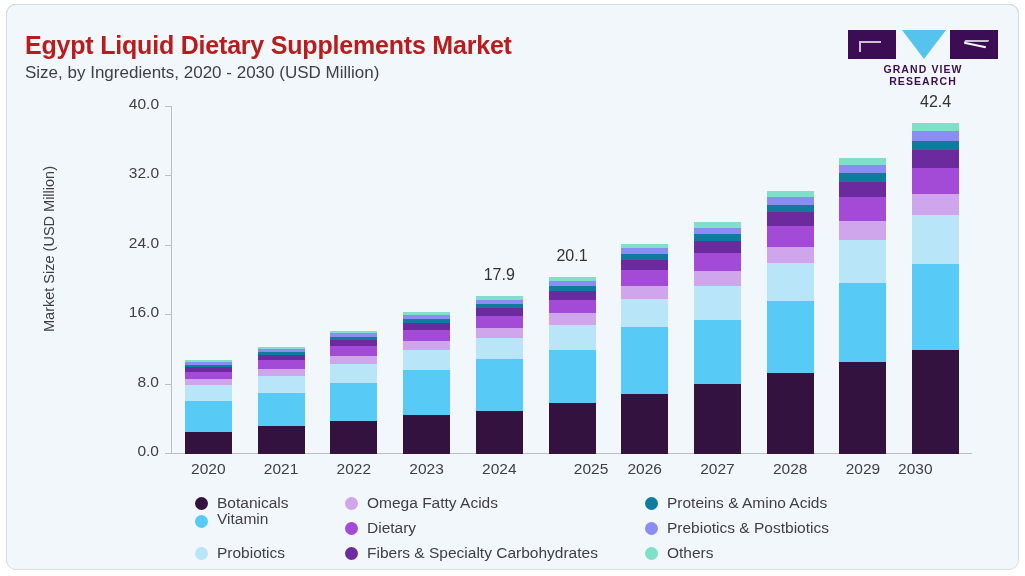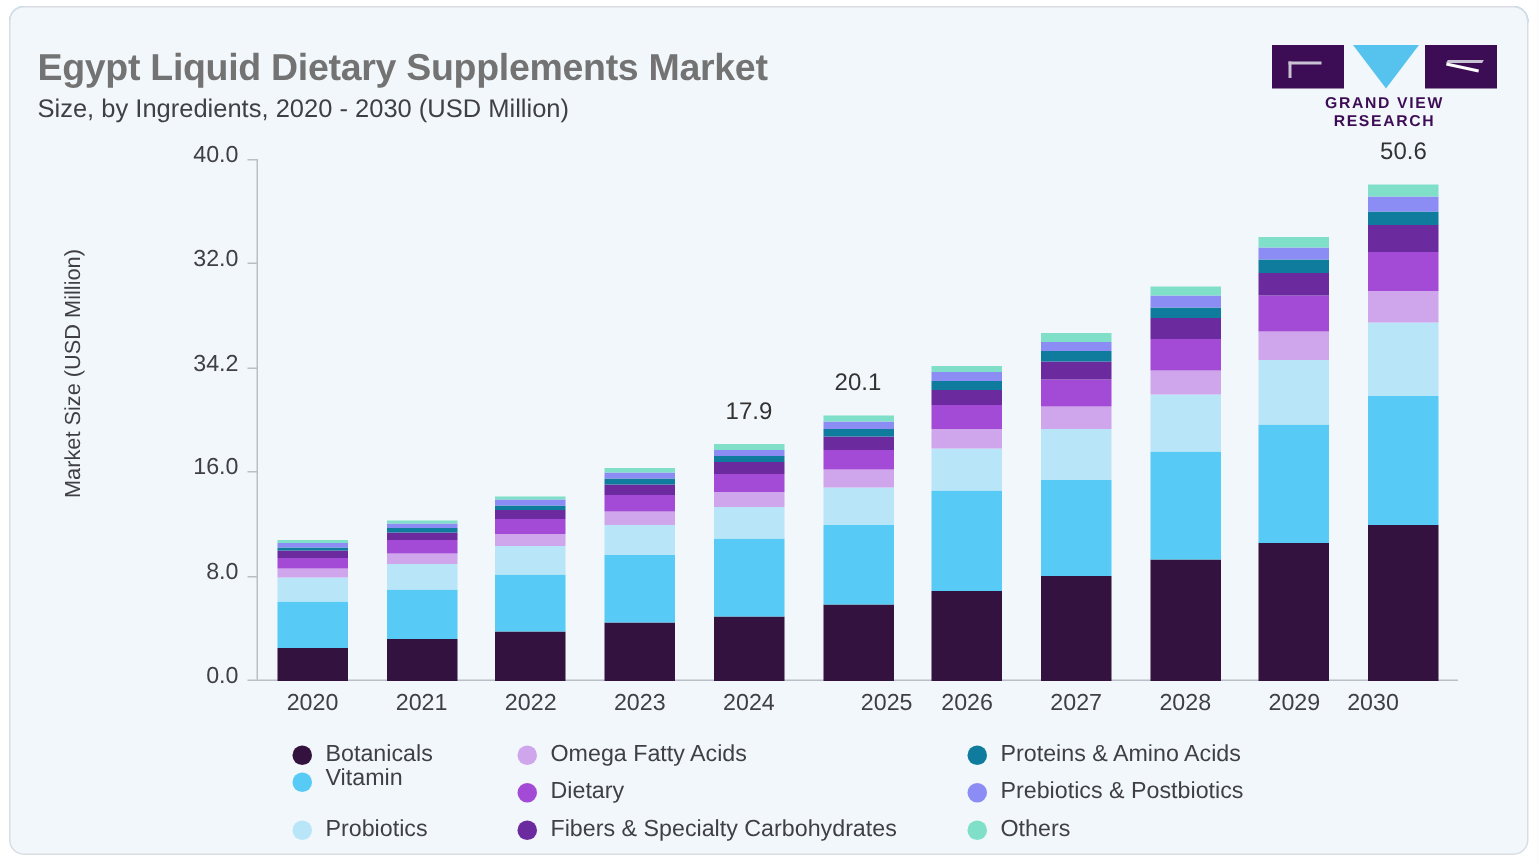--- a/index.html
+++ b/index.html
@@ -17,21 +17,21 @@
     overflow:hidden;
   }
   .accent-bar{
     position:absolute;left:6px;top:4px;width:1013px;height:11px;
     background:#56c3ee;
     border-top-left-radius:10px;border-top-right-radius:10px;
   }
   
   .title{
     position:absolute;left:18px;top:26px;
-    font-size:25px;font-weight:bold;color:#737373;
+    font-size:25px;font-weight:bold;color:#b91c1c;
     letter-spacing:-0.2px;white-space:nowrap;
   }
   .subtitle{
     position:absolute;left:18px;top:58px;
     font-size:17px;color:#3f3f46;white-space:nowrap;
   }
   
   .logo{position:absolute;right:20px;top:25px;width:150px;height:48px;}
   .logo-marks{position:relative;height:29px;width:150px;}
   .mark{position:absolute;top:0;height:29px;background:#3c0d55;}
@@ -109,21 +109,21 @@
     </div>
     <div class="logo-text">GRAND VIEW RESEARCH</div>
   </div>
 
   <div class="plot-wrap">
     <div class="y-axis-title">Market Size (USD Million)</div>
     <div class="ylabels" id="ylabels">
         <div class="ylabel" style="top: 437px;">0.0</div>
         <div class="ylabel" style="top: 367.6px;">8.0</div>
         <div class="ylabel" style="top: 298.2px;">16.0</div>
-        <div class="ylabel" style="top: 228.8px;">34.2</div>
+        <div class="ylabel" style="top: 228.8px;">24.0</div>
         <div class="ylabel" style="top: 159.4px;">32.0</div>
         <div class="ylabel" style="top: 90px;">40.0</div>
       </div>
     <div id="yticks">
         <div class="ytick" style="top: 448px;"></div>
         <div class="ytick" style="top: 378.6px;"></div>
         <div class="ytick" style="top: 309.2px;"></div>
         <div class="ytick" style="top: 239.8px;"></div>
         <div class="ytick" style="top: 170.4px;"></div>
         <div class="ytick" style="top: 101px;"></div>
@@ -261,21 +261,21 @@
         <div class="xlabel" style="left: 290.909px; width: 72.7273px;">2024</div>
         <div class="xlabel" style="left: 363.636px; width: 72.7273px; text-align: right;">2025</div>
         <div class="xlabel" style="left: 436.364px; width: 72.7273px;">2026</div>
         <div class="xlabel" style="left: 509.091px; width: 72.7273px; text-align: center;">2027</div>
         <div class="xlabel" style="left: 581.818px; width: 72.7273px;">2028</div>
         <div class="xlabel" style="left: 654.545px; width: 72.7273px;">2029</div>
         <div class="xlabel" style="left: 707px; width: 72.7273px;">2030</div>
       </div>
   <div class="bar-label" style="left: 455.909px; width: 72.7273px; top: 261.115px;">17.9</div>
       <div class="bar-label" style="left: 528.636px; width: 72.7273px; top: 242.464px;">20.1</div>
-      <div class="bar-label" style="left: 892.273px; width: 72.7273px; top: 88.0487px;">50.6</div>
+      <div class="bar-label" style="left: 892.273px; width: 72.7273px; top: 88.0487px;">42.4</div>
     </div>
 
   <div class="legend" id="legend">
       <div class="legend-item" style="left: 0px; top: 0px;">
         <span class="dot" style="background: rgb(52, 18, 63);"></span>
         <span class="legend-label">Botanicals</span>
       </div>
       <div class="legend-item" style="left: 0px; top: 13px; align-items: flex-end;">
         <span class="dot" style="background: rgb(87, 203, 245);"></span>
         <span class="legend-label">Vitamin</span>

